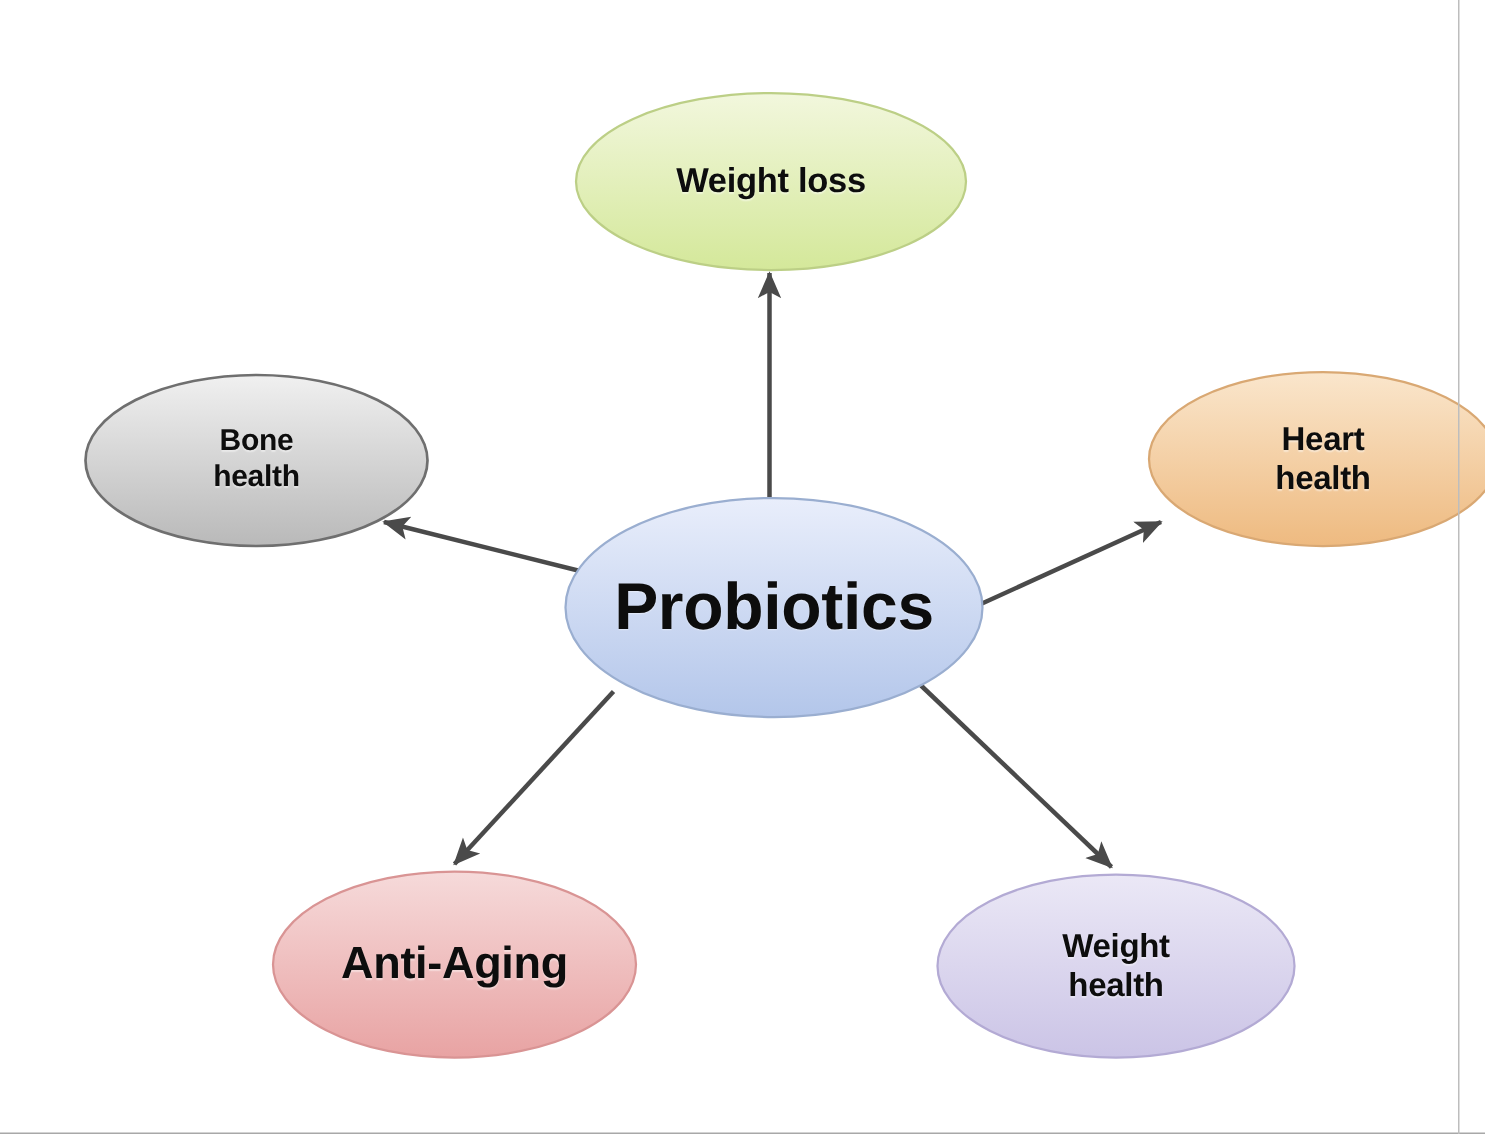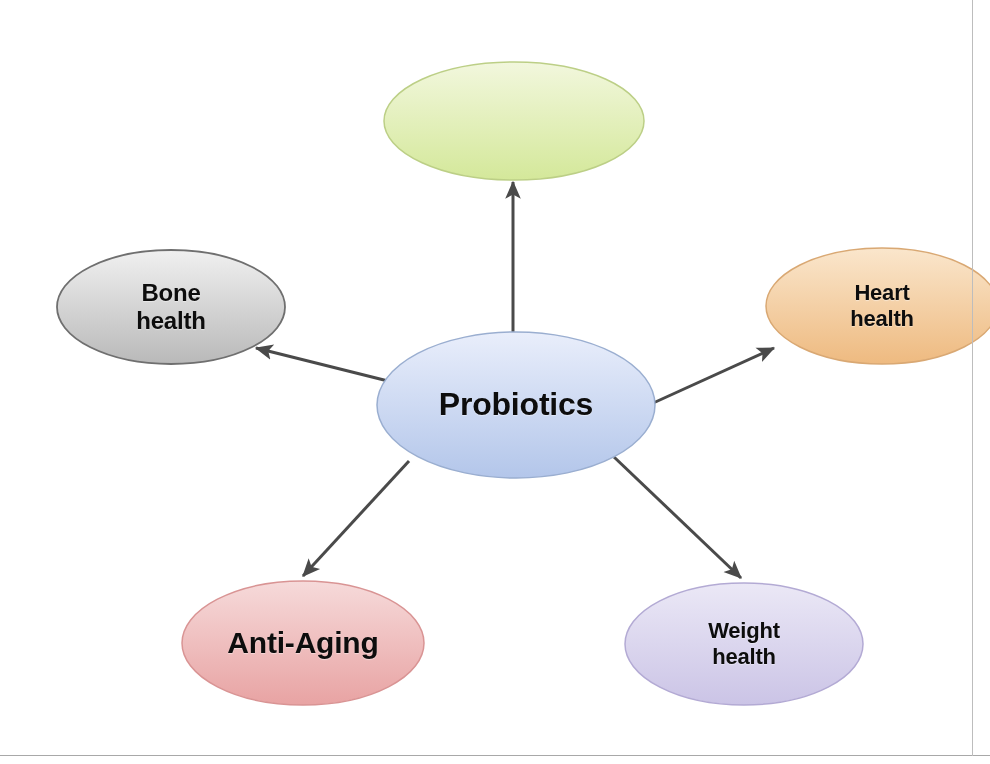--- a/index.html
+++ b/index.html
@@ -103,24 +103,25 @@
 
     <ellipse cx="514" cy="121" rx="130" ry="59" fill="url(#grad-weight-loss)" stroke="#bccf86" stroke-width="1.5"></ellipse>
     <ellipse cx="171" cy="307" rx="114" ry="57" fill="url(#grad-bone-health)" stroke="#6f6f6f" stroke-width="1.8"></ellipse>
     <ellipse cx="882" cy="306" rx="116" ry="58" fill="url(#grad-heart-health)" stroke="#d9a873" stroke-width="1.5"></ellipse>
     <ellipse cx="303" cy="643" rx="121" ry="62" fill="url(#grad-anti-aging)" stroke="#d99494" stroke-width="1.5"></ellipse>
     <ellipse cx="744" cy="644" rx="119" ry="61" fill="url(#grad-brain-health)" stroke="#b3aad4" stroke-width="1.5"></ellipse>
 
     <ellipse cx="516" cy="405" rx="139" ry="73" fill="url(#grad-center)" stroke="#9aaed0" stroke-width="1.5"></ellipse>
   </svg>
 
-  <div class="node-label" style="left:377px; top:332px; width:278px; height:146px; font-size:32px;">Probiotics</div>
+  <div class="node-label" style="left:377px; top:332px; width:278px; height:146px; font-size:44px;">Probiotics</div>
 
+  <div class="node-label" style="left:384px; top:62px; width:260px; height:118px; font-size:23px;">Weight loss</div>
 
-  <div class="node-label" style="left:57px; top:250px; width:228px; height:114px; font-size:24px;">Bone
+  <div class="node-label" style="left:57px; top:250px; width:228px; height:114px; font-size:20px;">Bone
 health</div>
 
   <div class="node-label" style="left:766px; top:248px; width:232px; height:116px; font-size:22px;">Heart
 health</div>
 
   <div class="node-label" style="left:182px; top:581px; width:242px; height:124px; font-size:30px;">Anti-Aging</div>
 
   <div class="node-label" style="left:625px; top:583px; width:238px; height:122px; font-size:22px;">Weight
 health</div>
 

